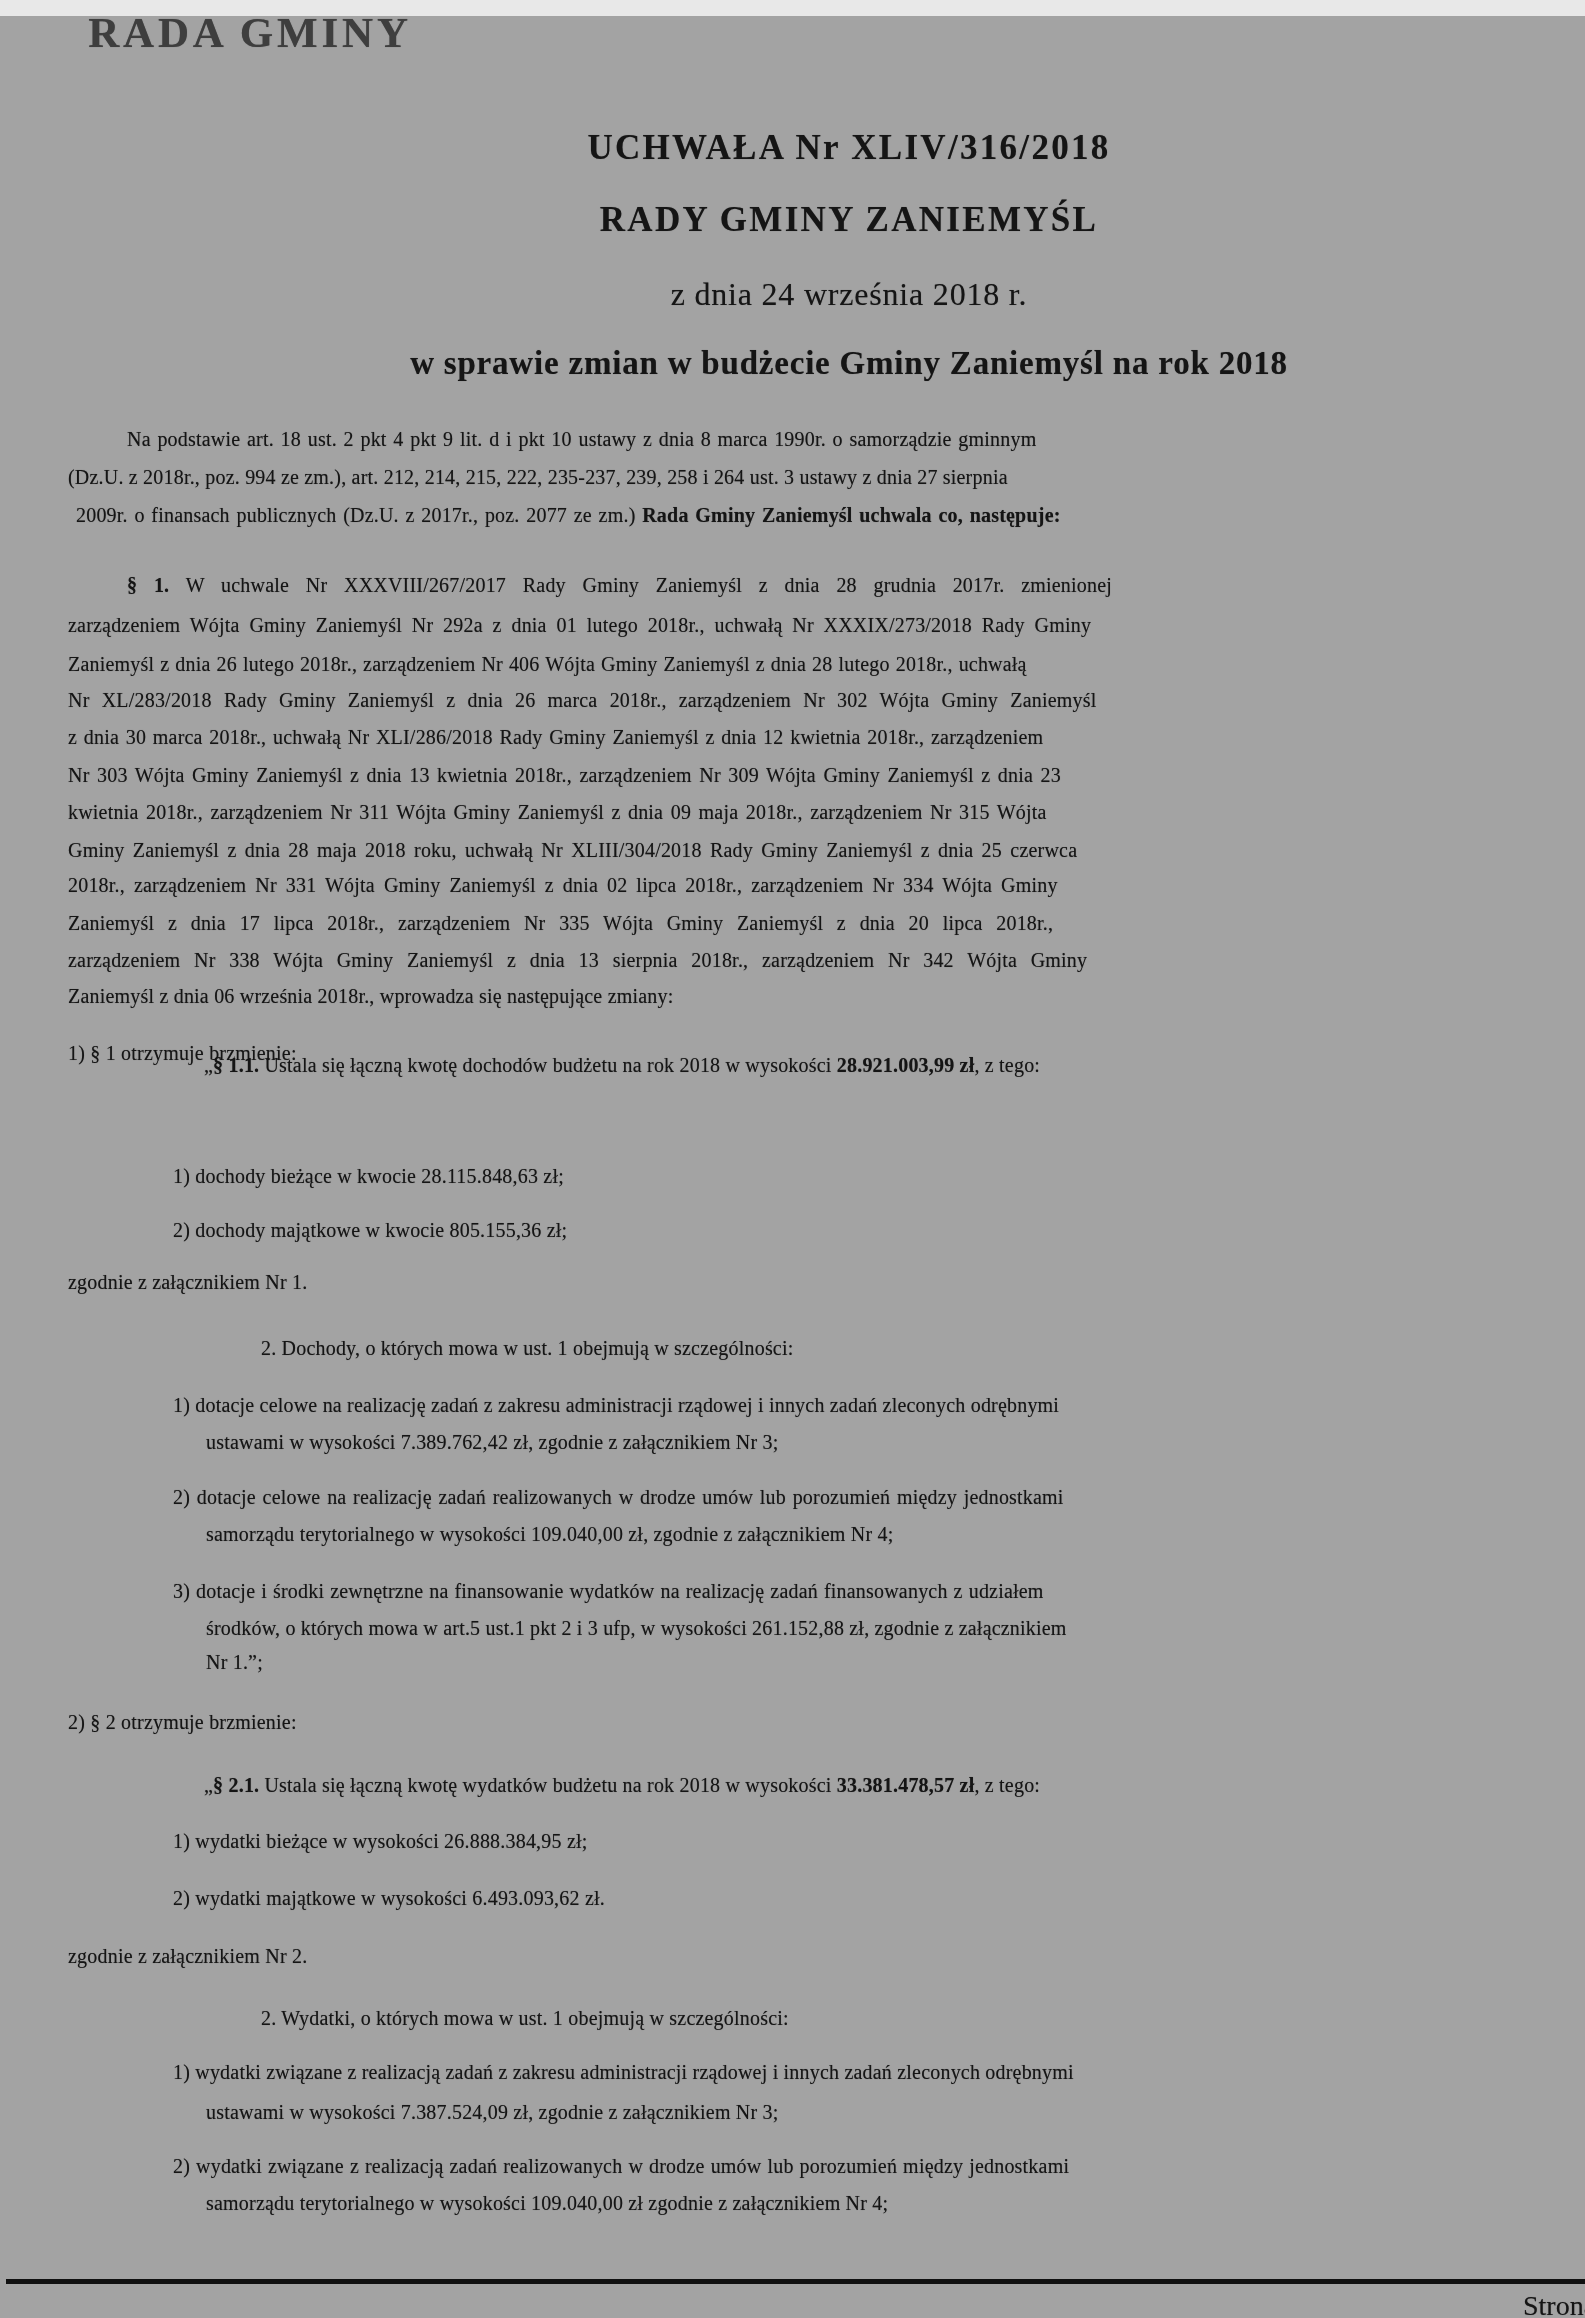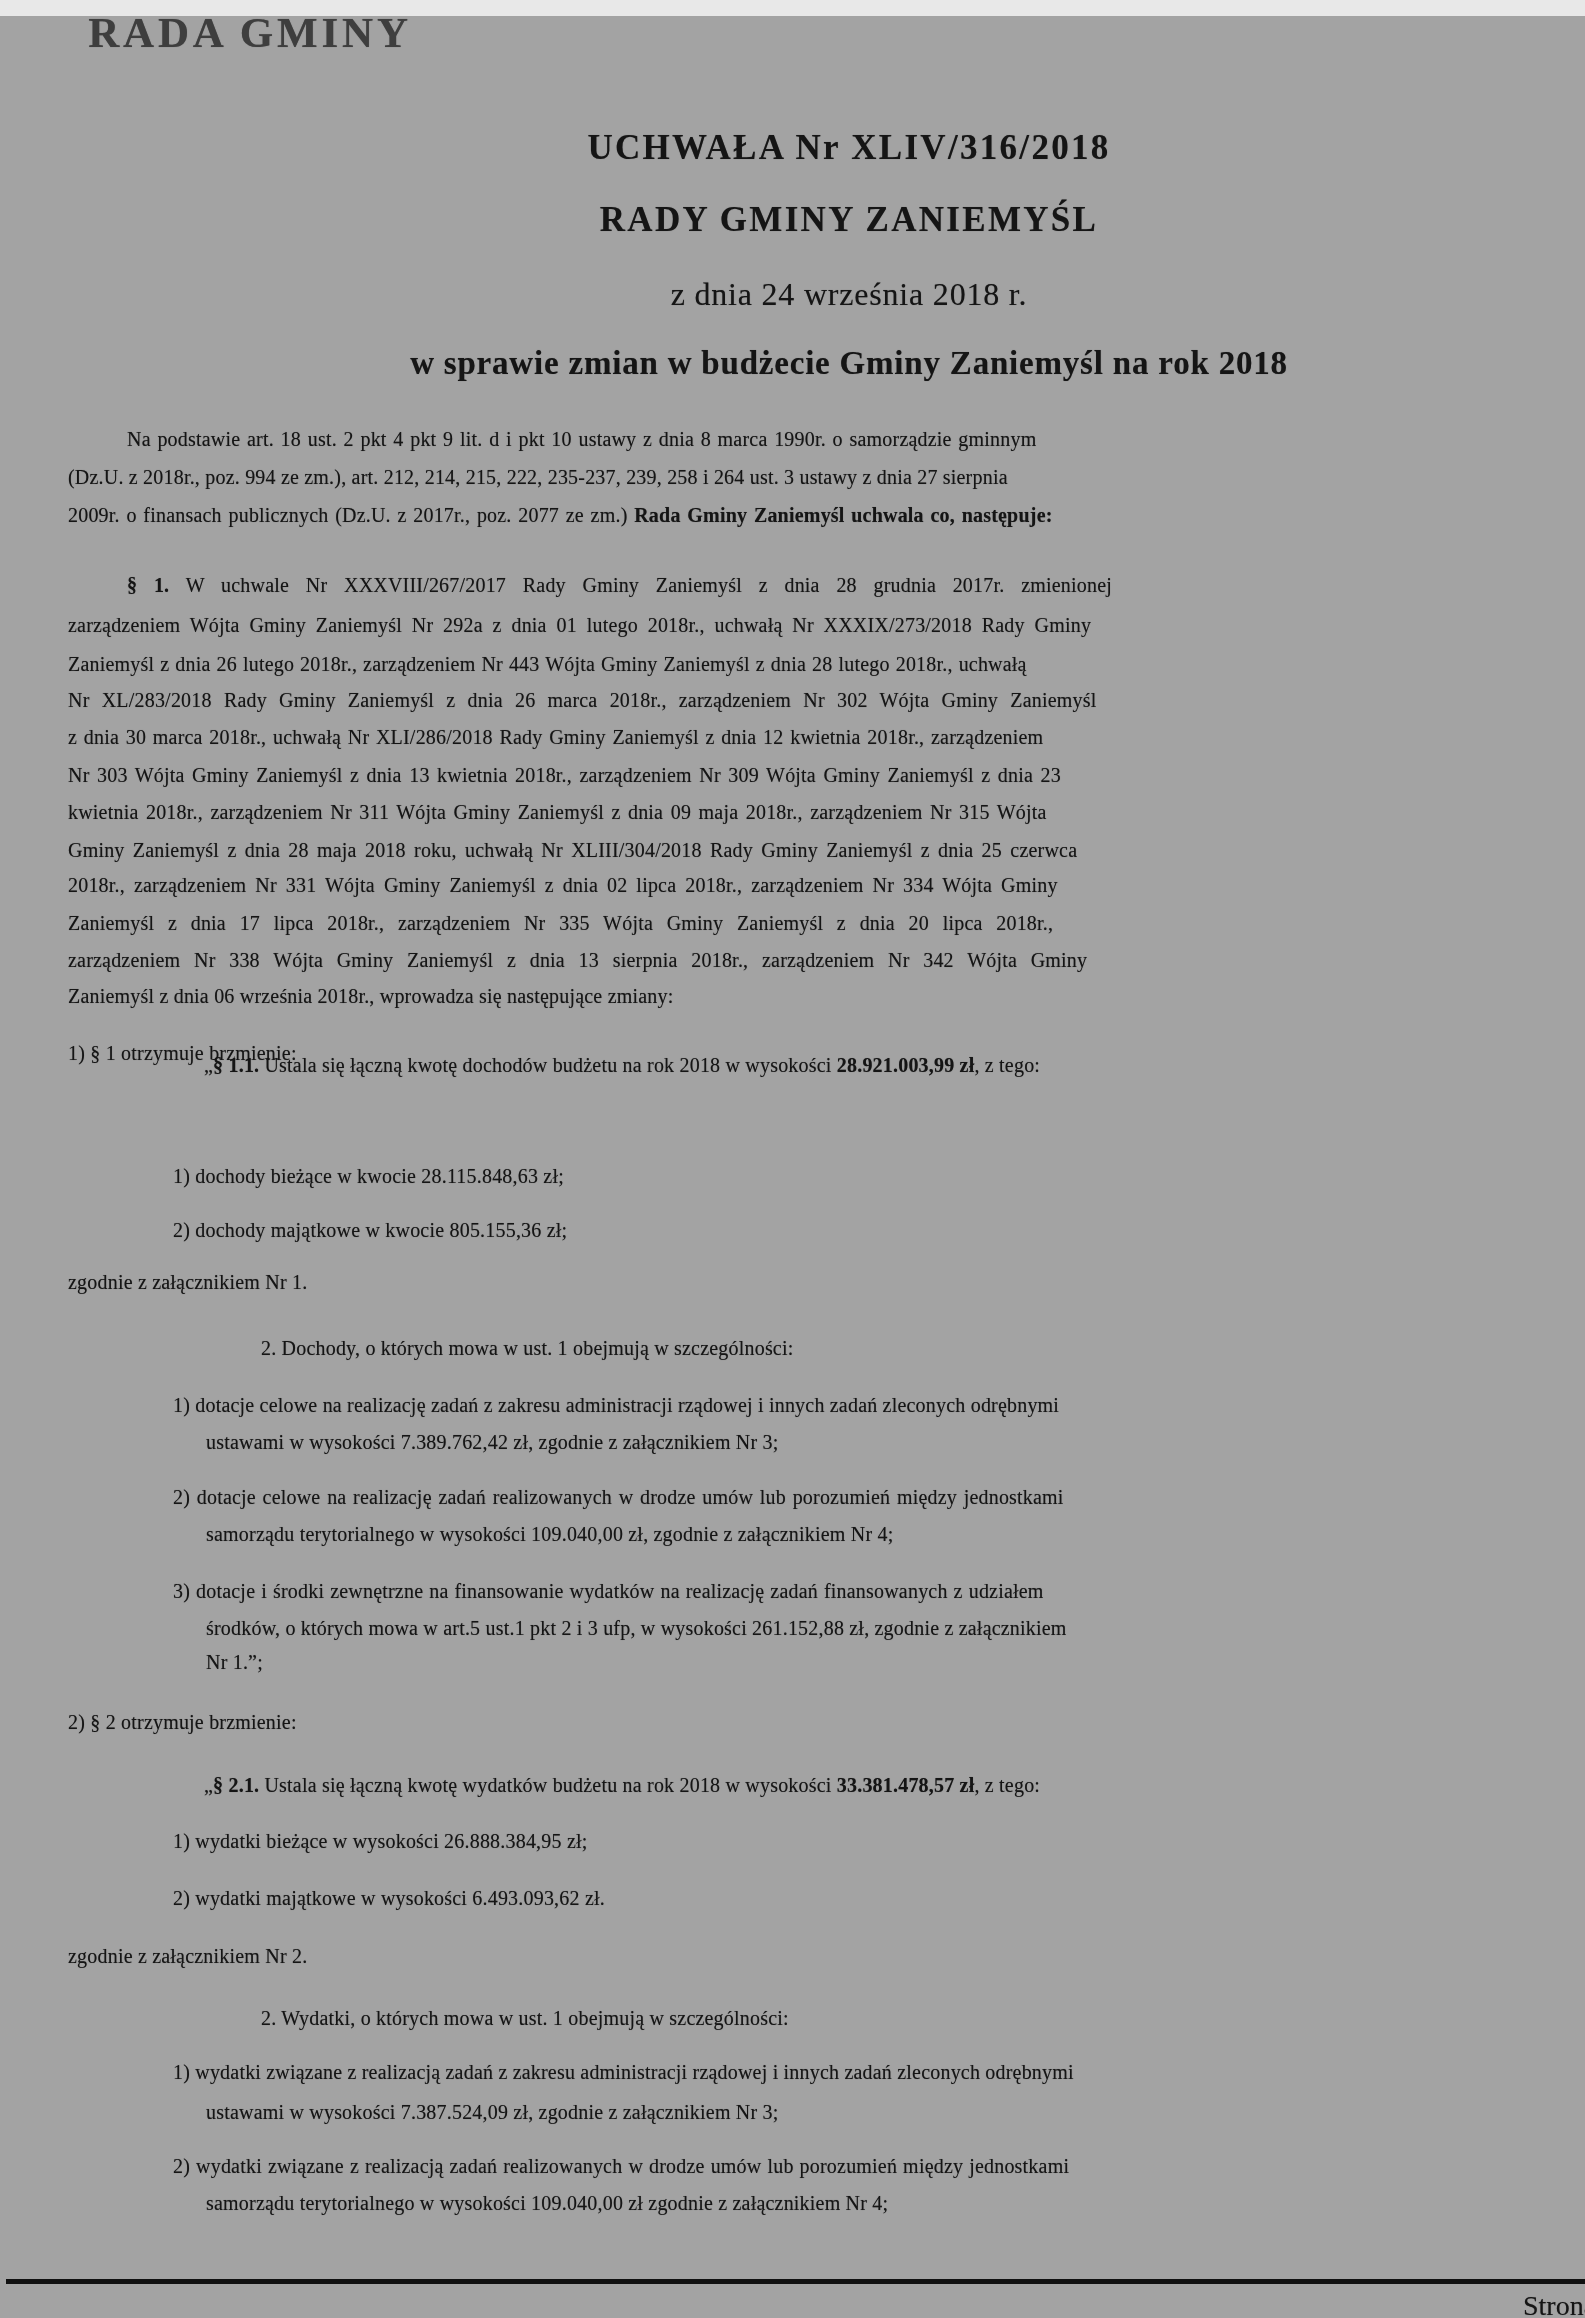--- a/index.html
+++ b/index.html
@@ -75,24 +75,24 @@
   </div>
 
   <div class="title-line t-bold ink" style="top:112px;">UCHWAŁA Nr XLIV/316/2018</div>
   <div class="title-line t-bold ink" style="top:184px;">RADY GMINY ZANIEMYŚL</div>
   <div class="title-line t-date ink" style="top:260px;">z dnia 24 września 2018 r.</div>
   <div class="title-line t-subject ink" style="top:329px;">w sprawie zmian w budżecie Gminy Zaniemyśl na rok 2018</div>
 
   <div>
       <div class="tline ink" style="left: 127px; top: 406px; word-spacing: 1.5px;"><span>Na podstawie art. 18 ust. 2 pkt 4 pkt 9 lit. d i pkt 10 ustawy z dnia 8 marca 1990r. o samorządzie gminnym</span></div>
       <div class="tline ink" style="left: 68px; top: 444px;"><span>(Dz.U. z 2018r., poz. 994 ze zm.), art. 212, 214, 215, 222, 235-237, 239, 258 i 264 ust. 3 ustawy z dnia 27 sierpnia</span></div>
-      <div class="tline ink" style="left: 68px; top: 482px; word-spacing: 1.5px;"><span>2009r. o finansach publicznych (Dz.U. z 2017r., poz. 2077 ze zm.) </span><span style="font-weight: 700;">Rada Gminy Zaniemyśl uchwala co, następuje:</span></div>
+      <div class="tline ink" style="left: 76px; top: 482px; word-spacing: 1.5px;"><span>2009r. o finansach publicznych (Dz.U. z 2017r., poz. 2077 ze zm.) </span><span style="font-weight: 700;">Rada Gminy Zaniemyśl uchwala co, następuje:</span></div>
       <div class="tline ink" style="left: 127px; top: 552px; word-spacing: 11.5px;"><span style="font-weight: 700;">§ 1.</span><span> W uchwale Nr XXXVIII/267/2017 Rady Gminy Zaniemyśl z dnia 28 grudnia 2017r. zmienionej</span></div>
       <div class="tline ink" style="left: 68px; top: 592px; word-spacing: 4.6px;"><span>zarządzeniem Wójta Gminy Zaniemyśl Nr 292a z dnia 01 lutego 2018r., uchwałą Nr XXXIX/273/2018 Rady Gminy</span></div>
-      <div class="tline ink" style="left: 68px; top: 631px; word-spacing: 0.8px;"><span>Zaniemyśl z dnia 26 lutego 2018r., zarządzeniem Nr 443 Wójta Gminy Zaniemyśl z dnia 28 lutego 2018r., uchwałą</span></div>
+      <div class="tline ink" style="left: 68px; top: 631px; word-spacing: 0.8px;"><span>Zaniemyśl z dnia 26 lutego 2018r., zarządzeniem Nr 406 Wójta Gminy Zaniemyśl z dnia 28 lutego 2018r., uchwałą</span></div>
       <div class="tline ink" style="left: 68px; top: 667px; word-spacing: 7px;"><span>Nr XL/283/2018 Rady Gminy Zaniemyśl z dnia 26 marca 2018r., zarządzeniem Nr 302 Wójta Gminy Zaniemyśl</span></div>
       <div class="tline ink" style="left: 68px; top: 704px; word-spacing: 1.5px;"><span>z dnia 30 marca 2018r., uchwałą Nr XLI/286/2018 Rady Gminy Zaniemyśl z dnia 12 kwietnia 2018r., zarządzeniem</span></div>
       <div class="tline ink" style="left: 68px; top: 742px; word-spacing: 2.3px;"><span>Nr 303 Wójta Gminy Zaniemyśl z dnia 13 kwietnia 2018r., zarządzeniem Nr 309 Wójta Gminy Zaniemyśl z dnia 23</span></div>
       <div class="tline ink" style="left: 68px; top: 779px; word-spacing: 2.3px;"><span>kwietnia 2018r., zarządzeniem Nr 311 Wójta Gminy Zaniemyśl z dnia 09 maja 2018r., zarządzeniem Nr 315 Wójta</span></div>
       <div class="tline ink" style="left: 68px; top: 817px; word-spacing: 3.1px;"><span>Gminy Zaniemyśl z dnia 28 maja 2018 roku, uchwałą Nr XLIII/304/2018 Rady Gminy Zaniemyśl z dnia 25 czerwca</span></div>
       <div class="tline ink" style="left: 68px; top: 852px; word-spacing: 3.8px; text-align: center;"><span>2018r., zarządzeniem Nr 331 Wójta Gminy Zaniemyśl z dnia 02 lipca 2018r., zarządzeniem Nr 334 Wójta Gminy</span></div>
       <div class="tline ink" style="left: 68px; top: 890px; word-spacing: 8.5px;"><span>Zaniemyśl z dnia 17 lipca 2018r., zarządzeniem Nr 335 Wójta Gminy Zaniemyśl z dnia 20 lipca 2018r.,</span></div>
       <div class="tline ink" style="left: 68px; top: 927px; word-spacing: 8.5px;"><span>zarządzeniem Nr 338 Wójta Gminy Zaniemyśl z dnia 13 sierpnia 2018r., zarządzeniem Nr 342 Wójta Gminy</span></div>
       <div class="tline ink" style="left: 68px; top: 963px;"><span>Zaniemyśl z dnia 06 września 2018r., wprowadza się następujące zmiany:</span></div>
       <div class="tline ink" style="left: 68px; top: 1020px;"><span>1) § 1 otrzymuje brzmienie:</span></div>

